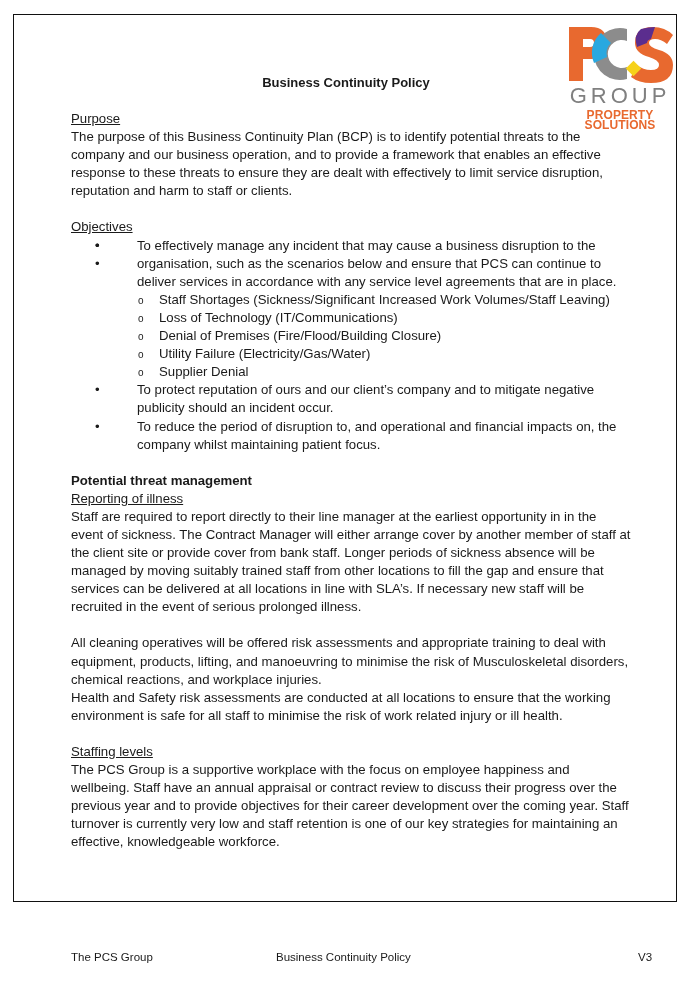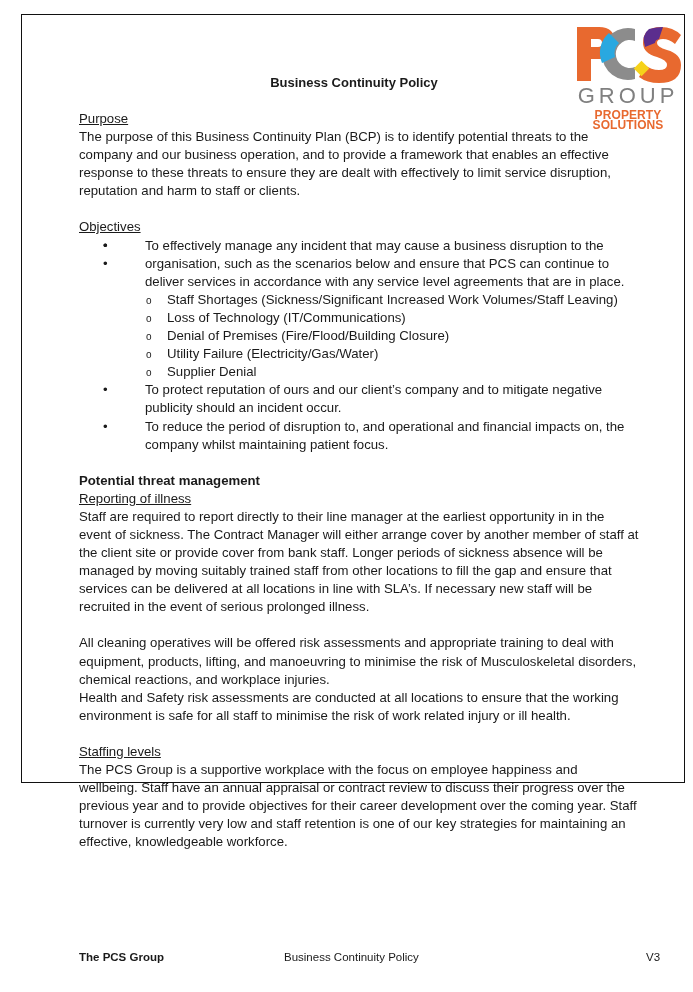--- a/index.html
+++ b/index.html
@@ -1,40 +1,40 @@
 <!DOCTYPE html>
 <html><head>
 <meta charset="utf-8">
 <style>
   html, body { margin:0; padding:0; background:#ffffff; }
   body { width:693px; height:992px; position:relative; overflow:hidden;
          font-family:"Liberation Sans", "DejaVu Sans", sans-serif; color:#1a1a1a; }
-  .page { position:absolute; left:13px; top:14px; width:664px; height:769px;
-          border:1.5px solid #111; box-sizing:border-box; background:#fff;margin-left:8px; }
+  .page { position:absolute; left:13px; top:14px; width:664px; height:888px;
+          border:1.5px solid #111; box-sizing:border-box; background:#fff; }
   .logo { position:absolute; left:553px; top:8px; width:110px; height:110px; }
   .logo svg { display:block; }
   .group-text { position:absolute; left:554px; top:69px; width:104px; text-align:center;
                 font-size:22px; letter-spacing:4px; color:#808080; font-weight:normal; line-height:24px; }
   .ps-text { position:absolute; left:553px; top:95px; width:106px; text-align:center;
              font-size:12px; color:#e8692f; font-weight:bold; line-height:10px; letter-spacing:0.1px; }
   .title { position:absolute; left:0; width:664px; top:60px; text-align:center;
            font-weight:bold; font-size:13px; line-height:16px; }
   .content { position:absolute; left:57px; top:95px; width:560px; font-size:13.2px; line-height:18.1px; }
   .h-u { text-decoration:underline; }
   .h-b { font-weight:bold; }
   p { margin:0; }
   .gap { height:18px; }
   ul.bul { list-style:none; margin:0; padding:0; }
   ul.bul > li { position:relative; padding-left:66px; }
   ul.bul > li .dot { position:absolute; left:24px; top:0; }
   ul.sub { list-style:none; margin:0; padding:0; }
   ul.sub > li { position:relative; padding-left:88px; }
   ul.sub > li .circ { position:absolute; left:67px; top:1px; font-size:10px; }
   .footer { position:absolute; top:935px; left:0; width:664px; font-size:11.5px; line-height:14px; }
-  .footer .f-left { position:absolute; left:57px;font-weight:bold; }
+  .footer .f-left { position:absolute; left:57px; }
   .footer .f-center { position:absolute; left:262px; }
   .footer .f-right { position:absolute; left:624px; }
 </style>
 </head>
 <body>
 
 <div class="page">
 
   <div class="logo">
     <svg width="110" height="62" viewBox="0 0 110 62">

